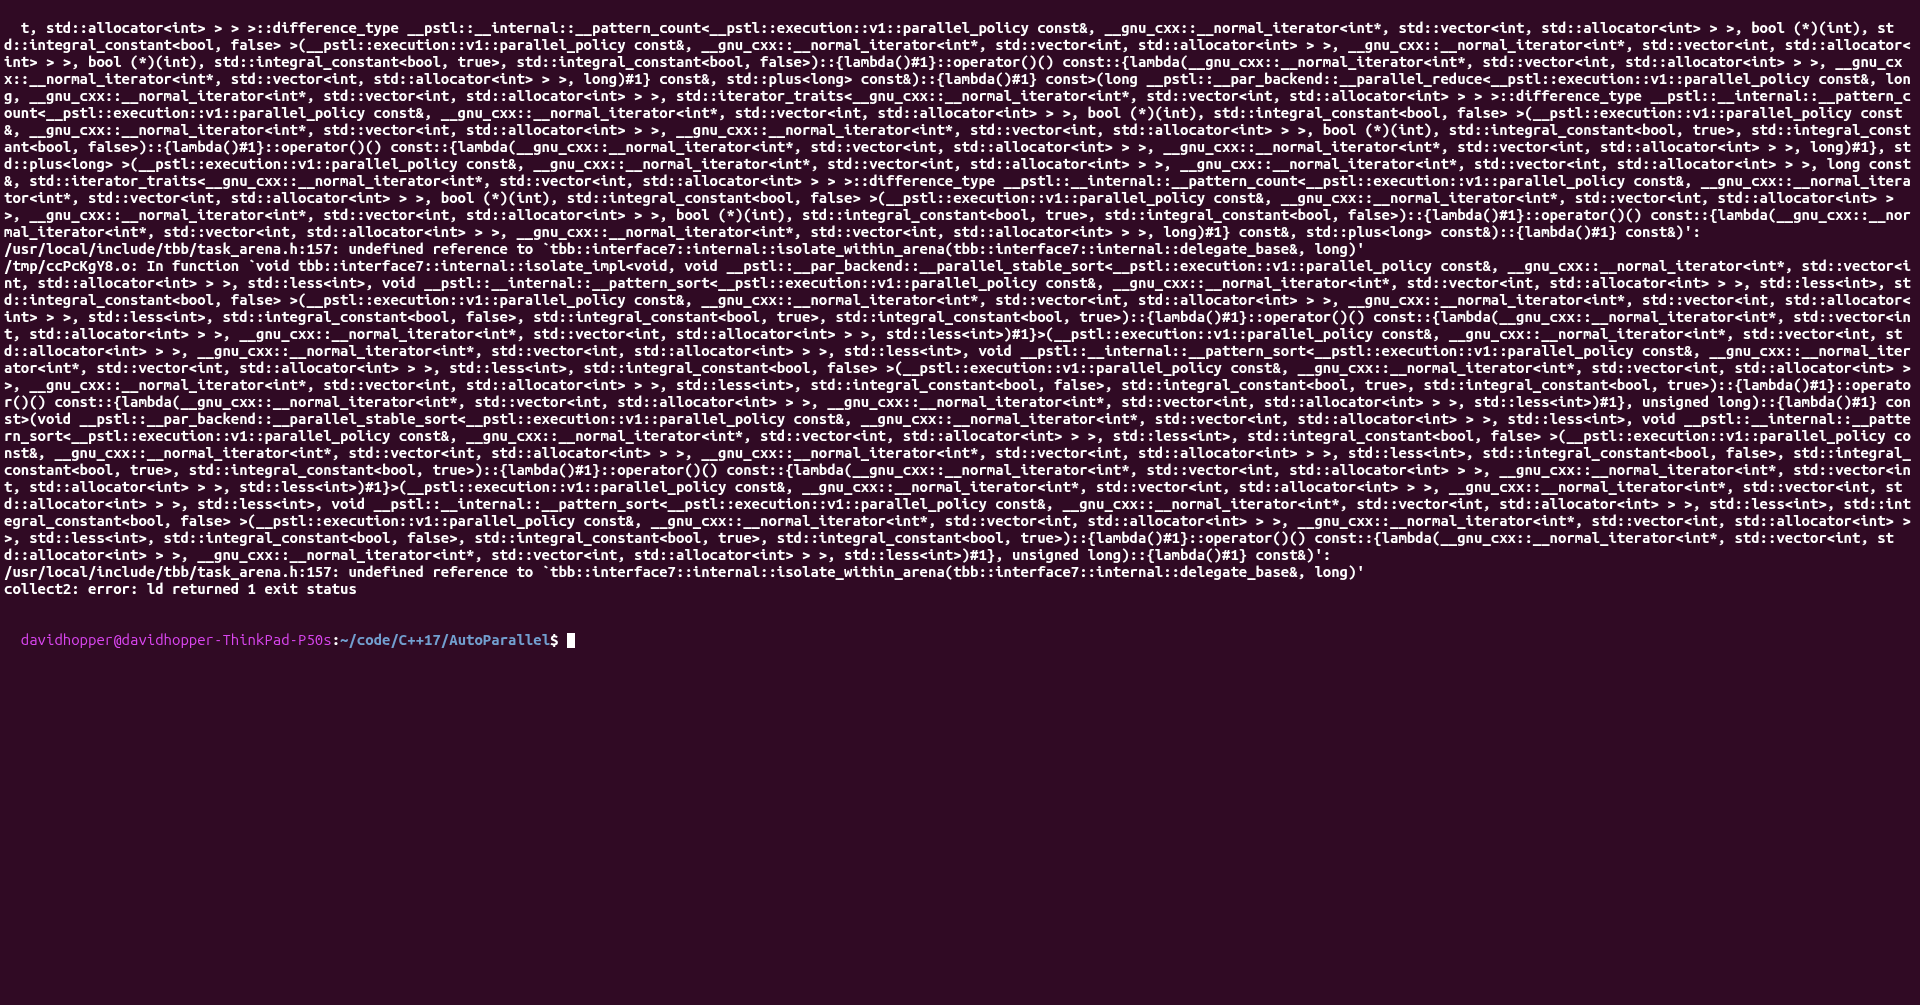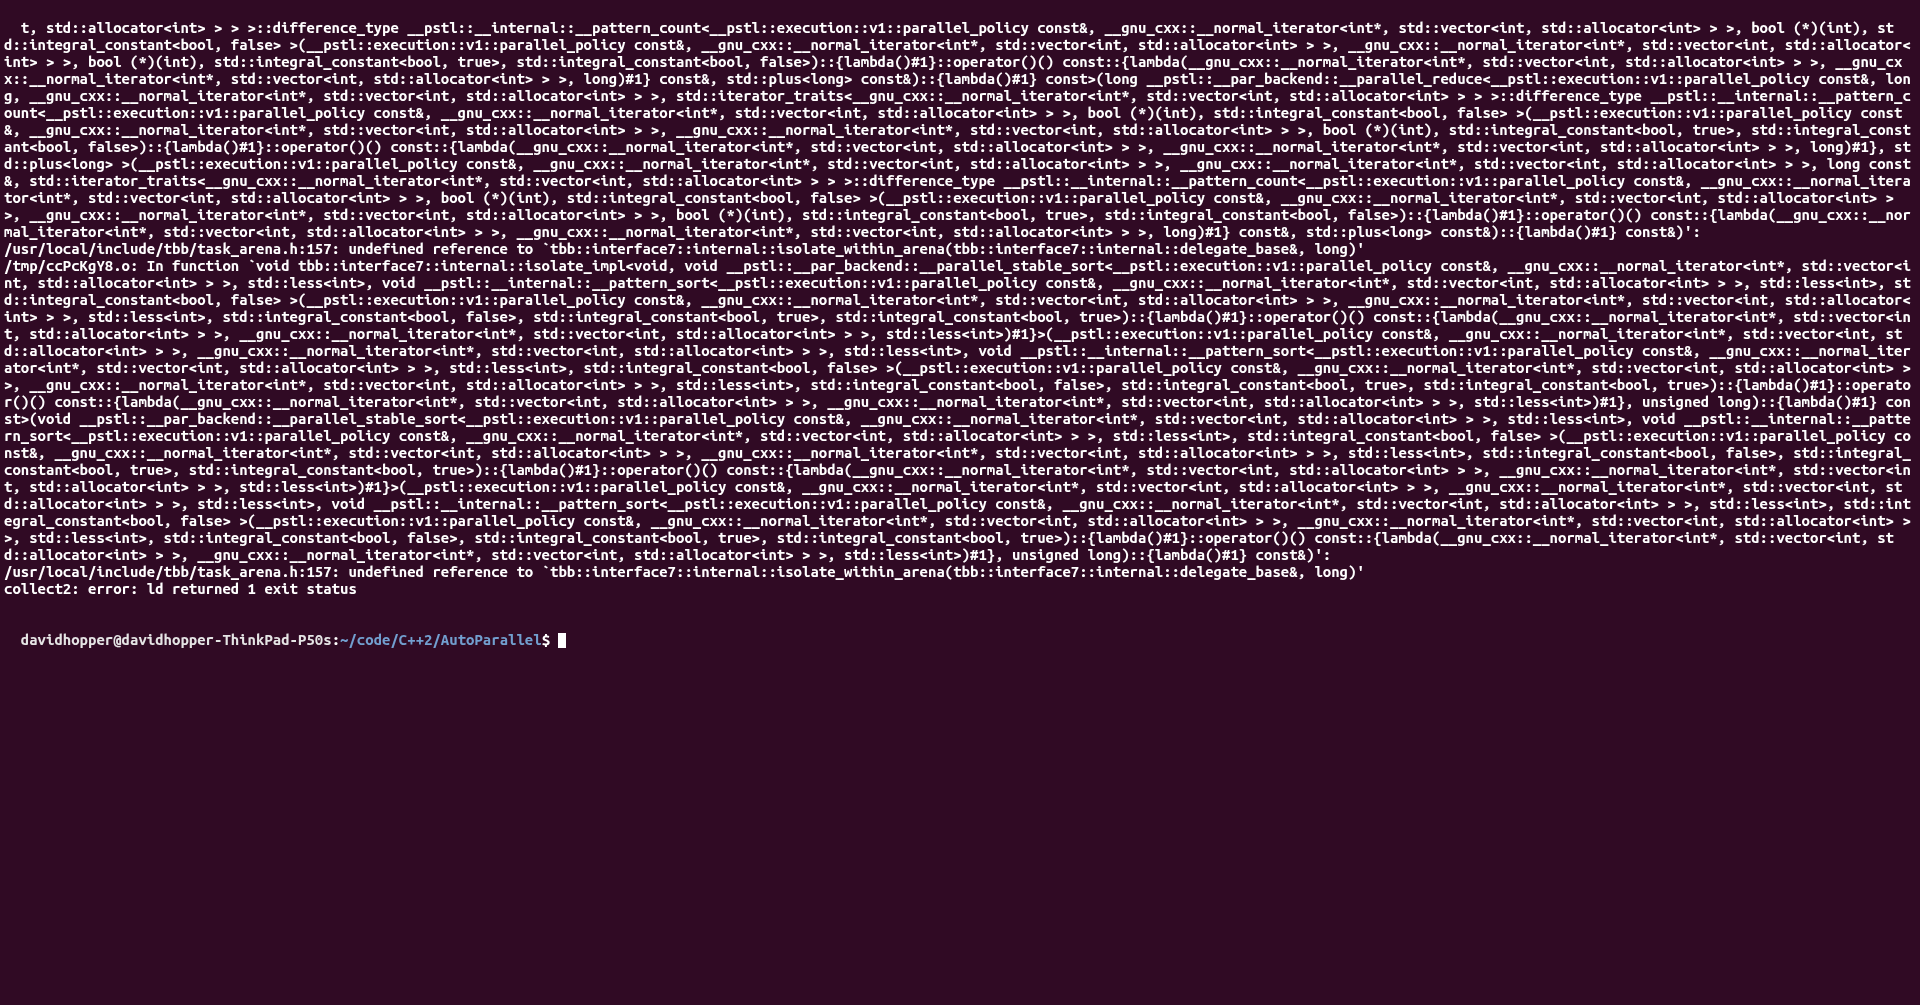--- a/index.html
+++ b/index.html
@@ -16,21 +16,21 @@
   .terminal {
     padding: 2px 4px 0 4px;
     color: #ffffff;
     white-space: pre-wrap;
     word-break: break-all;
   }
   .err-block {
     color: #ffffff;
     font-weight: 700;
   }
-  .prompt-user { color: #e5e5e5; font-weight: 700; }
+  .prompt-user { color: #d946ef; font-weight: 400; }
   .prompt-sep  { color: #ffffff; font-weight: 700; }
   .prompt-path { color: #729fcf; font-weight: 700; }
   .prompt-end  { color: #ffffff; font-weight: 700; }
   .cursor {
     display: inline-block;
     width: 8px;
     height: 15px;
     background: #ffffff;
     vertical-align: text-bottom;
   }
@@ -38,14 +38,14 @@
 </head>
 <body>
 
 <div class="terminal">
   <span class="err-block">t, std::allocator&lt;int&gt; &gt; &gt; &gt;::difference_type __pstl::__internal::__pattern_count&lt;__pstl::execution::v1::parallel_policy const&amp;, __gnu_cxx::__normal_iterator&lt;int*, std::vector&lt;int, std::allocator&lt;int&gt; &gt; &gt;, bool (*)(int), std::integral_constant&lt;bool, false&gt; &gt;(__pstl::execution::v1::parallel_policy const&amp;, __gnu_cxx::__normal_iterator&lt;int*, std::vector&lt;int, std::allocator&lt;int&gt; &gt; &gt;, __gnu_cxx::__normal_iterator&lt;int*, std::vector&lt;int, std::allocator&lt;int&gt; &gt; &gt;, bool (*)(int), std::integral_constant&lt;bool, true&gt;, std::integral_constant&lt;bool, false&gt;)::{lambda()#1}::operator()() const::{lambda(__gnu_cxx::__normal_iterator&lt;int*, std::vector&lt;int, std::allocator&lt;int&gt; &gt; &gt;, __gnu_cxx::__normal_iterator&lt;int*, std::vector&lt;int, std::allocator&lt;int&gt; &gt; &gt;, long)#1} const&amp;, std::plus&lt;long&gt; const&amp;)::{lambda()#1} const&gt;(long __pstl::__par_backend::__parallel_reduce&lt;__pstl::execution::v1::parallel_policy const&amp;, long, __gnu_cxx::__normal_iterator&lt;int*, std::vector&lt;int, std::allocator&lt;int&gt; &gt; &gt;, std::iterator_traits&lt;__gnu_cxx::__normal_iterator&lt;int*, std::vector&lt;int, std::allocator&lt;int&gt; &gt; &gt; &gt;::difference_type __pstl::__internal::__pattern_count&lt;__pstl::execution::v1::parallel_policy const&amp;, __gnu_cxx::__normal_iterator&lt;int*, std::vector&lt;int, std::allocator&lt;int&gt; &gt; &gt;, bool (*)(int), std::integral_constant&lt;bool, false&gt; &gt;(__pstl::execution::v1::parallel_policy const&amp;, __gnu_cxx::__normal_iterator&lt;int*, std::vector&lt;int, std::allocator&lt;int&gt; &gt; &gt;, __gnu_cxx::__normal_iterator&lt;int*, std::vector&lt;int, std::allocator&lt;int&gt; &gt; &gt;, bool (*)(int), std::integral_constant&lt;bool, true&gt;, std::integral_constant&lt;bool, false&gt;)::{lambda()#1}::operator()() const::{lambda(__gnu_cxx::__normal_iterator&lt;int*, std::vector&lt;int, std::allocator&lt;int&gt; &gt; &gt;, __gnu_cxx::__normal_iterator&lt;int*, std::vector&lt;int, std::allocator&lt;int&gt; &gt; &gt;, long)#1}, std::plus&lt;long&gt; &gt;(__pstl::execution::v1::parallel_policy const&amp;, __gnu_cxx::__normal_iterator&lt;int*, std::vector&lt;int, std::allocator&lt;int&gt; &gt; &gt;, __gnu_cxx::__normal_iterator&lt;int*, std::vector&lt;int, std::allocator&lt;int&gt; &gt; &gt;, long const&amp;, std::iterator_traits&lt;__gnu_cxx::__normal_iterator&lt;int*, std::vector&lt;int, std::allocator&lt;int&gt; &gt; &gt; &gt;::difference_type __pstl::__internal::__pattern_count&lt;__pstl::execution::v1::parallel_policy const&amp;, __gnu_cxx::__normal_iterator&lt;int*, std::vector&lt;int, std::allocator&lt;int&gt; &gt; &gt;, bool (*)(int), std::integral_constant&lt;bool, false&gt; &gt;(__pstl::execution::v1::parallel_policy const&amp;, __gnu_cxx::__normal_iterator&lt;int*, std::vector&lt;int, std::allocator&lt;int&gt; &gt; &gt;, __gnu_cxx::__normal_iterator&lt;int*, std::vector&lt;int, std::allocator&lt;int&gt; &gt; &gt;, bool (*)(int), std::integral_constant&lt;bool, true&gt;, std::integral_constant&lt;bool, false&gt;)::{lambda()#1}::operator()() const::{lambda(__gnu_cxx::__normal_iterator&lt;int*, std::vector&lt;int, std::allocator&lt;int&gt; &gt; &gt;, __gnu_cxx::__normal_iterator&lt;int*, std::vector&lt;int, std::allocator&lt;int&gt; &gt; &gt;, long)#1} const&amp;, std::plus&lt;long&gt; const&amp;)::{lambda()#1} const&amp;)':
 /usr/local/include/tbb/task_arena.h:157: undefined reference to `tbb::interface7::internal::isolate_within_arena(tbb::interface7::internal::delegate_base&amp;, long)'
 /tmp/ccPcKgY8.o: In function `void tbb::interface7::internal::isolate_impl&lt;void, void __pstl::__par_backend::__parallel_stable_sort&lt;__pstl::execution::v1::parallel_policy const&amp;, __gnu_cxx::__normal_iterator&lt;int*, std::vector&lt;int, std::allocator&lt;int&gt; &gt; &gt;, std::less&lt;int&gt;, void __pstl::__internal::__pattern_sort&lt;__pstl::execution::v1::parallel_policy const&amp;, __gnu_cxx::__normal_iterator&lt;int*, std::vector&lt;int, std::allocator&lt;int&gt; &gt; &gt;, std::less&lt;int&gt;, std::integral_constant&lt;bool, false&gt; &gt;(__pstl::execution::v1::parallel_policy const&amp;, __gnu_cxx::__normal_iterator&lt;int*, std::vector&lt;int, std::allocator&lt;int&gt; &gt; &gt;, __gnu_cxx::__normal_iterator&lt;int*, std::vector&lt;int, std::allocator&lt;int&gt; &gt; &gt;, std::less&lt;int&gt;, std::integral_constant&lt;bool, false&gt;, std::integral_constant&lt;bool, true&gt;, std::integral_constant&lt;bool, true&gt;)::{lambda()#1}::operator()() const::{lambda(__gnu_cxx::__normal_iterator&lt;int*, std::vector&lt;int, std::allocator&lt;int&gt; &gt; &gt;, __gnu_cxx::__normal_iterator&lt;int*, std::vector&lt;int, std::allocator&lt;int&gt; &gt; &gt;, std::less&lt;int&gt;)#1}&gt;(__pstl::execution::v1::parallel_policy const&amp;, __gnu_cxx::__normal_iterator&lt;int*, std::vector&lt;int, std::allocator&lt;int&gt; &gt; &gt;, __gnu_cxx::__normal_iterator&lt;int*, std::vector&lt;int, std::allocator&lt;int&gt; &gt; &gt;, std::less&lt;int&gt;, void __pstl::__internal::__pattern_sort&lt;__pstl::execution::v1::parallel_policy const&amp;, __gnu_cxx::__normal_iterator&lt;int*, std::vector&lt;int, std::allocator&lt;int&gt; &gt; &gt;, std::less&lt;int&gt;, std::integral_constant&lt;bool, false&gt; &gt;(__pstl::execution::v1::parallel_policy const&amp;, __gnu_cxx::__normal_iterator&lt;int*, std::vector&lt;int, std::allocator&lt;int&gt; &gt; &gt;, __gnu_cxx::__normal_iterator&lt;int*, std::vector&lt;int, std::allocator&lt;int&gt; &gt; &gt;, std::less&lt;int&gt;, std::integral_constant&lt;bool, false&gt;, std::integral_constant&lt;bool, true&gt;, std::integral_constant&lt;bool, true&gt;)::{lambda()#1}::operator()() const::{lambda(__gnu_cxx::__normal_iterator&lt;int*, std::vector&lt;int, std::allocator&lt;int&gt; &gt; &gt;, __gnu_cxx::__normal_iterator&lt;int*, std::vector&lt;int, std::allocator&lt;int&gt; &gt; &gt;, std::less&lt;int&gt;)#1}, unsigned long)::{lambda()#1} const&gt;(void __pstl::__par_backend::__parallel_stable_sort&lt;__pstl::execution::v1::parallel_policy const&amp;, __gnu_cxx::__normal_iterator&lt;int*, std::vector&lt;int, std::allocator&lt;int&gt; &gt; &gt;, std::less&lt;int&gt;, void __pstl::__internal::__pattern_sort&lt;__pstl::execution::v1::parallel_policy const&amp;, __gnu_cxx::__normal_iterator&lt;int*, std::vector&lt;int, std::allocator&lt;int&gt; &gt; &gt;, std::less&lt;int&gt;, std::integral_constant&lt;bool, false&gt; &gt;(__pstl::execution::v1::parallel_policy const&amp;, __gnu_cxx::__normal_iterator&lt;int*, std::vector&lt;int, std::allocator&lt;int&gt; &gt; &gt;, __gnu_cxx::__normal_iterator&lt;int*, std::vector&lt;int, std::allocator&lt;int&gt; &gt; &gt;, std::less&lt;int&gt;, std::integral_constant&lt;bool, false&gt;, std::integral_constant&lt;bool, true&gt;, std::integral_constant&lt;bool, true&gt;)::{lambda()#1}::operator()() const::{lambda(__gnu_cxx::__normal_iterator&lt;int*, std::vector&lt;int, std::allocator&lt;int&gt; &gt; &gt;, __gnu_cxx::__normal_iterator&lt;int*, std::vector&lt;int, std::allocator&lt;int&gt; &gt; &gt;, std::less&lt;int&gt;)#1}&gt;(__pstl::execution::v1::parallel_policy const&amp;, __gnu_cxx::__normal_iterator&lt;int*, std::vector&lt;int, std::allocator&lt;int&gt; &gt; &gt;, __gnu_cxx::__normal_iterator&lt;int*, std::vector&lt;int, std::allocator&lt;int&gt; &gt; &gt;, std::less&lt;int&gt;, void __pstl::__internal::__pattern_sort&lt;__pstl::execution::v1::parallel_policy const&amp;, __gnu_cxx::__normal_iterator&lt;int*, std::vector&lt;int, std::allocator&lt;int&gt; &gt; &gt;, std::less&lt;int&gt;, std::integral_constant&lt;bool, false&gt; &gt;(__pstl::execution::v1::parallel_policy const&amp;, __gnu_cxx::__normal_iterator&lt;int*, std::vector&lt;int, std::allocator&lt;int&gt; &gt; &gt;, __gnu_cxx::__normal_iterator&lt;int*, std::vector&lt;int, std::allocator&lt;int&gt; &gt; &gt;, std::less&lt;int&gt;, std::integral_constant&lt;bool, false&gt;, std::integral_constant&lt;bool, true&gt;, std::integral_constant&lt;bool, true&gt;)::{lambda()#1}::operator()() const::{lambda(__gnu_cxx::__normal_iterator&lt;int*, std::vector&lt;int, std::allocator&lt;int&gt; &gt; &gt;, __gnu_cxx::__normal_iterator&lt;int*, std::vector&lt;int, std::allocator&lt;int&gt; &gt; &gt;, std::less&lt;int&gt;)#1}, unsigned long)::{lambda()#1} const&amp;)':
 /usr/local/include/tbb/task_arena.h:157: undefined reference to `tbb::interface7::internal::isolate_within_arena(tbb::interface7::internal::delegate_base&amp;, long)'
 collect2: error: ld returned 1 exit status</span>
   <br>
-  <span><span class="prompt-user">davidhopper@davidhopper-ThinkPad-P50s</span><span class="prompt-sep">:</span><span class="prompt-path">~/code/C++2/AutoParallel</span><span class="prompt-end">$ </span><span class="cursor"></span></span>
+  <span><span class="prompt-user">davidhopper@davidhopper-ThinkPad-P50s</span><span class="prompt-sep">:</span><span class="prompt-path">~/code/C++17/AutoParallel</span><span class="prompt-end">$ </span><span class="cursor"></span></span>
 </div>
 
 </body></html>

